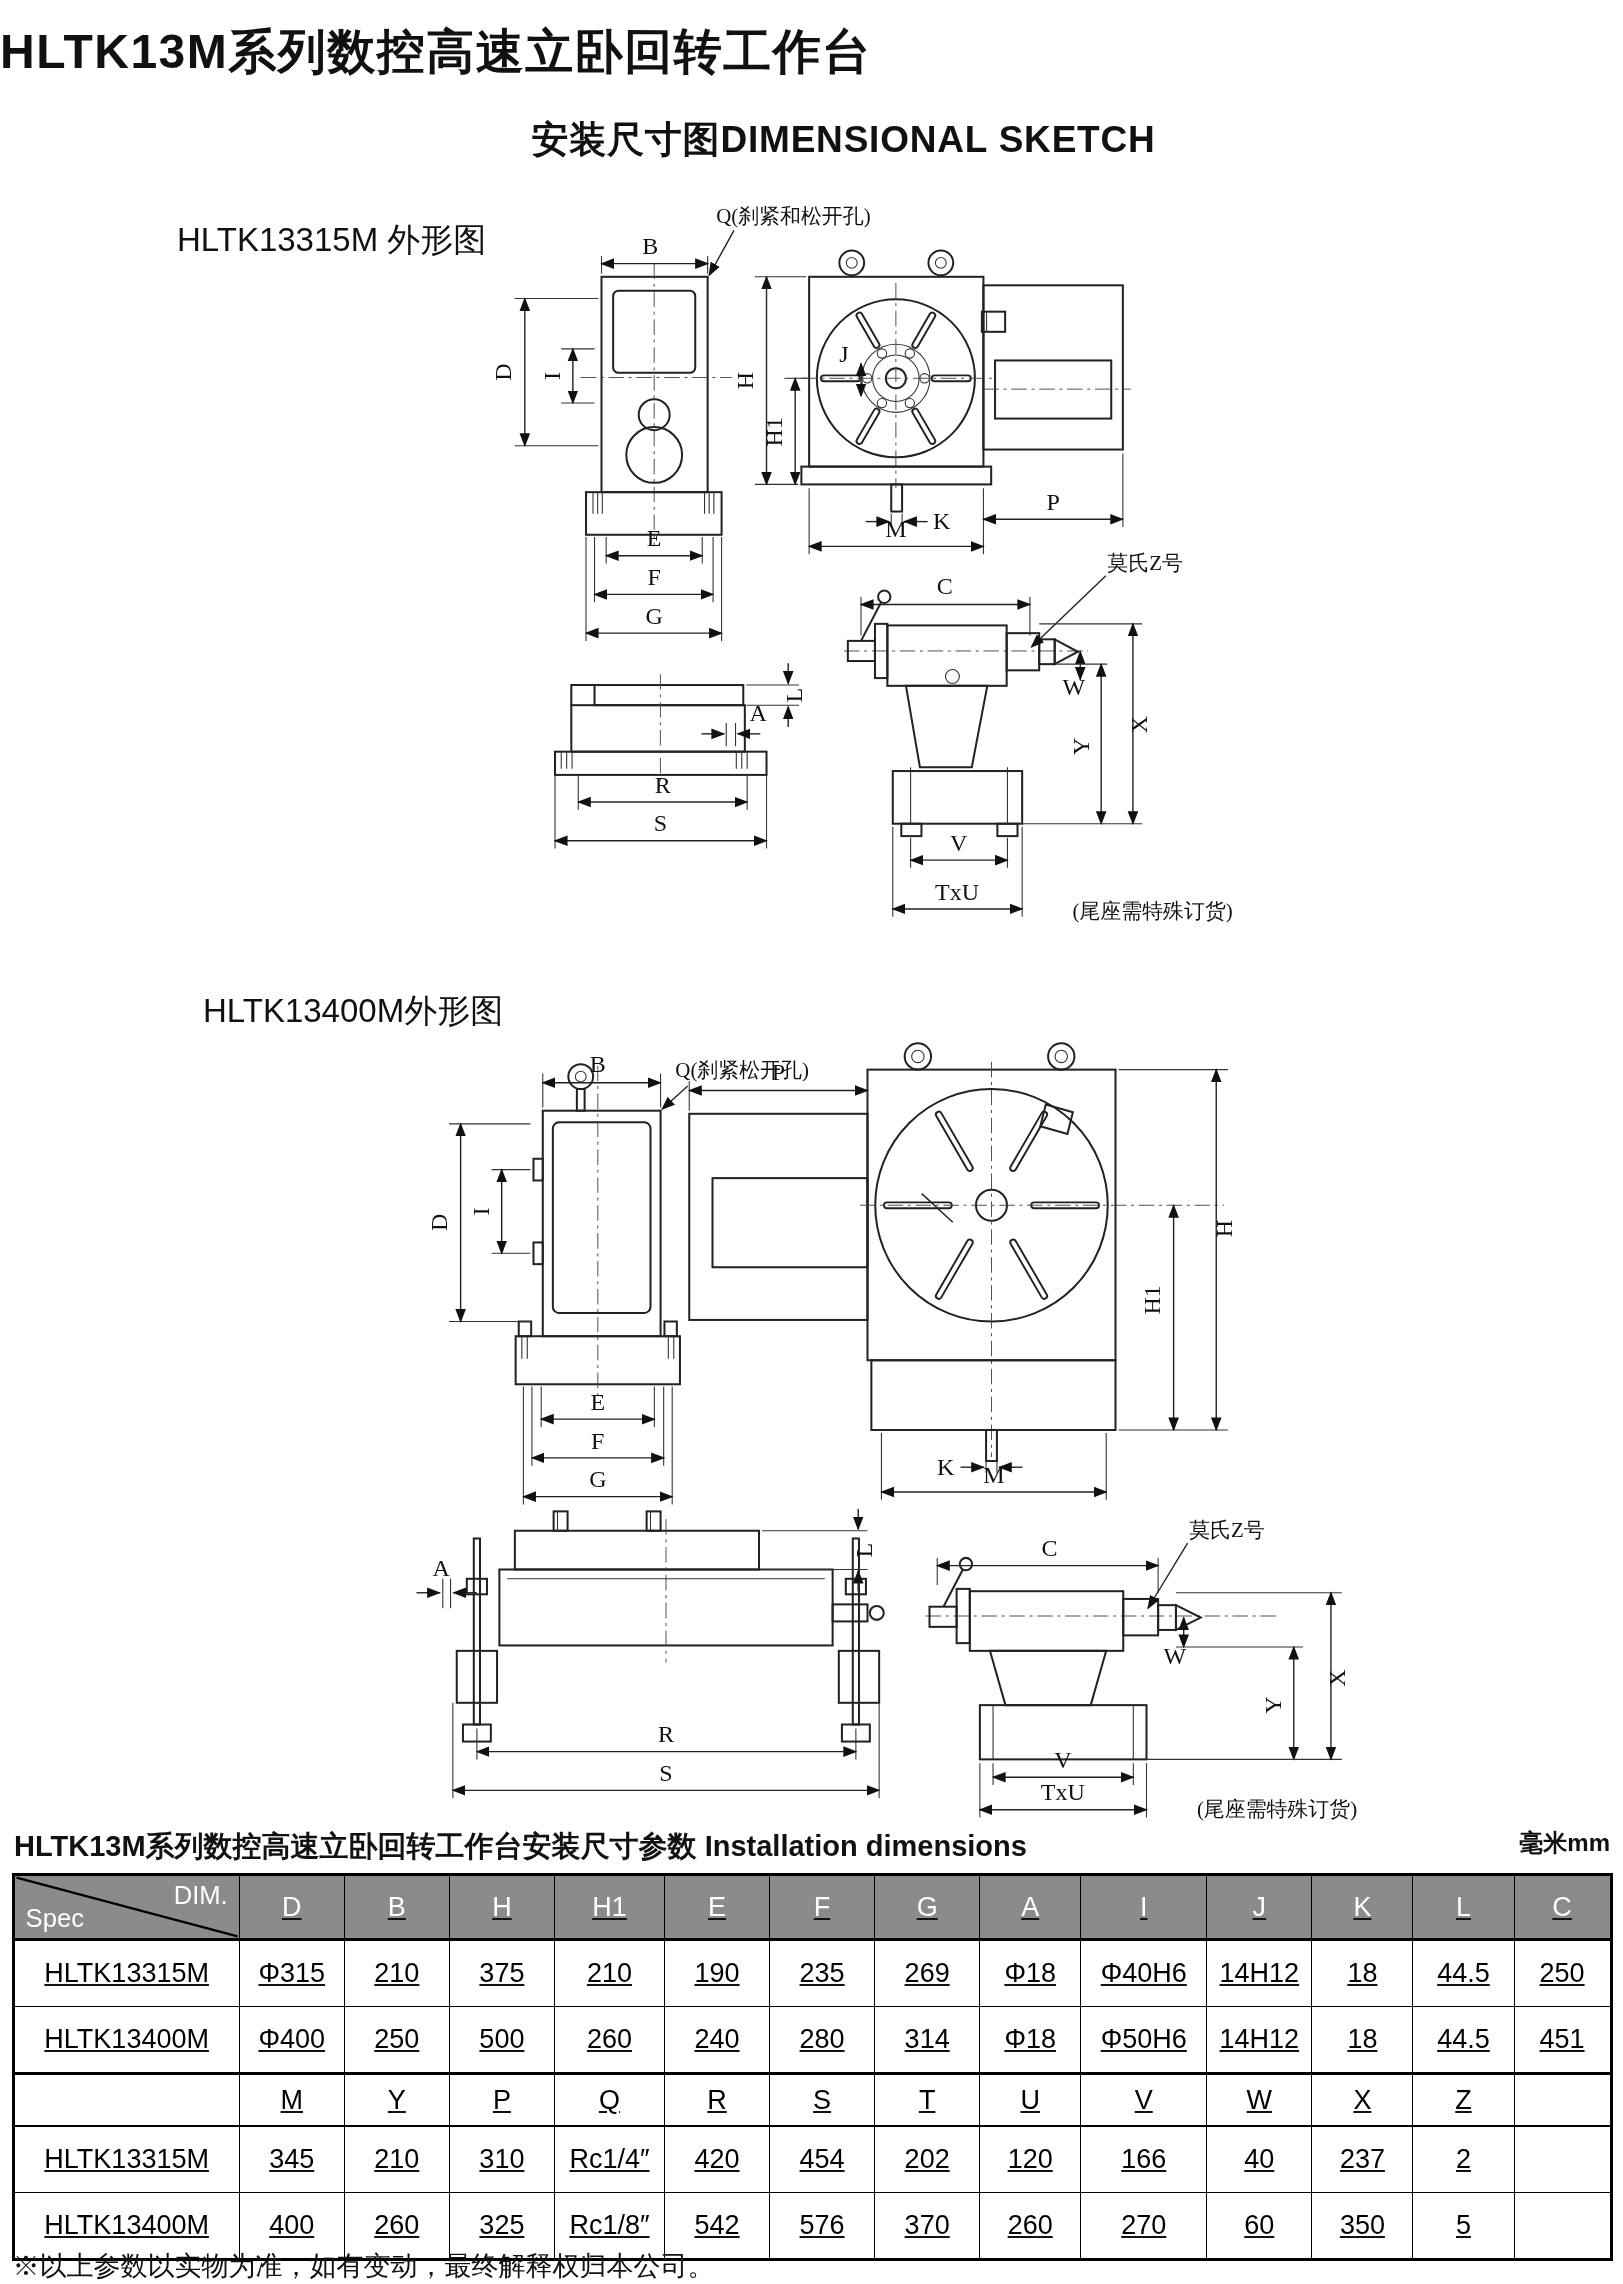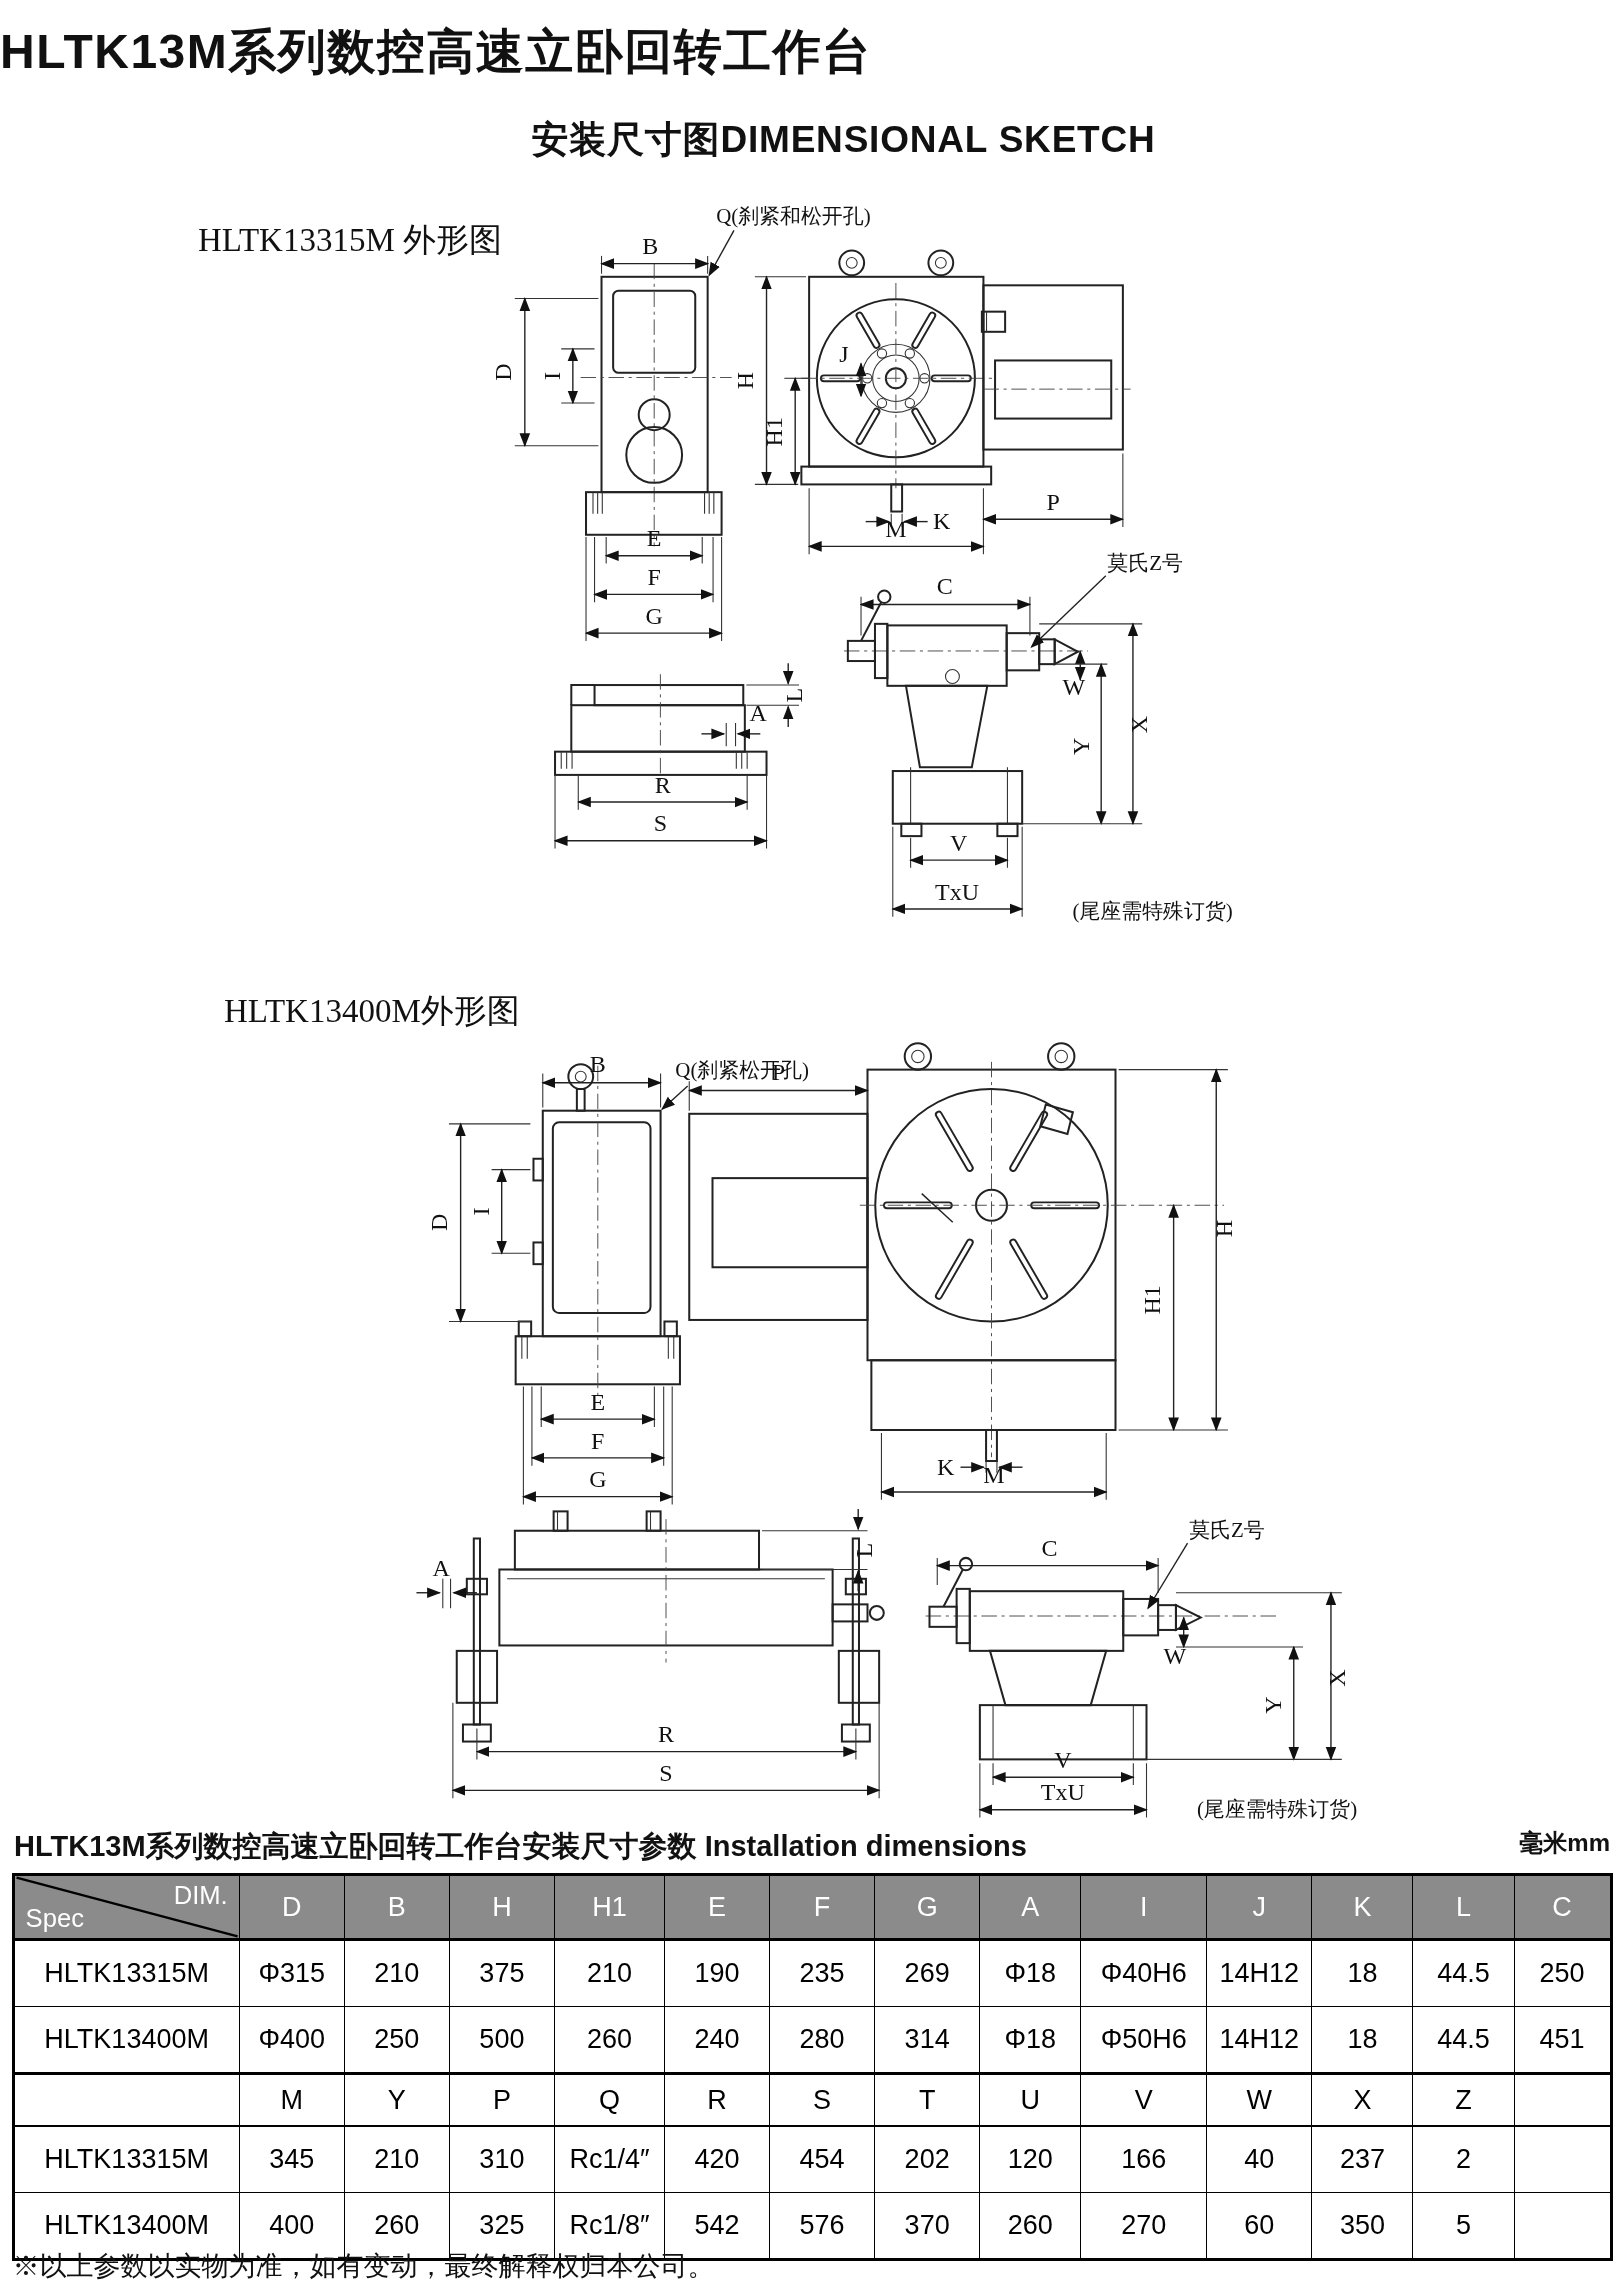--- a/index.html
+++ b/index.html
@@ -1,42 +1,42 @@
 <!DOCTYPE html>
 <html style="font-size:12.4px"><head>
 <meta charset="utf-8">
 <style>
   html,body{margin:0;padding:0;background:#e8e8e8;}
   #page{position:relative;width:1623px;height:2284px;background:#ffffff;overflow:hidden;
         font-family:"Liberation Sans",sans-serif;color:#111;}
   .abs{position:absolute;}
   #doc-title{top:20px;left:0;width:100%;font-size:48px;font-weight:800;letter-spacing:1.5px;}
   #doc-subtitle{top:115px;left:0;width:100%;text-align:center;font-size:37px;font-weight:800;letter-spacing:0.8px;margin-left:32px;}
-  .section-label{font-family:Liberation Serif, serif;font-size:33px;color:#111;margin-left:21px;}
+  .section-label{font-family:Liberation Sans, sans-serif;font-size:33px;color:#111;}
   #sec1-label{top:218px;left:177px;}
   #sec2-label{top:989px;left:203px;}
   
   svg text{font-family:"Liberation Serif",serif;}
   .dtxt{font-size:31px;fill:#111;}
   .ztxt{font-size:27px;fill:#111;}
   .main{stroke:#222;stroke-width:2.6;fill:none;}
   .thin{stroke:#333;stroke-width:1.4;fill:none;}
   .dim{stroke:#222;stroke-width:1.8;fill:none;}
   .cl{stroke:#444;stroke-width:1.2;fill:none;stroke-dasharray:20 6 4 6;}
   .slot{stroke:#222;stroke-width:10;stroke-linecap:round;fill:none;}
   .slotin{stroke:#fff;stroke-width:5;stroke-linecap:round;fill:none;}
   
   #table-title{top:1827px;left:14px;width:1596px;font-size:29px;font-weight:700;}
   #table-unit{position:absolute;right:0;top:0;font-size:24px;font-weight:700;}
   #dim-table{position:absolute;top:1873px;left:11.6px;width:1601px;border-collapse:collapse;table-layout:fixed;
              font-size:27px;text-align:center;}
   #dim-table td{border:1.5px solid #000;padding:0;height:65px;background:#fff;color:#000;}
   #dim-table tr.hdr td{background:#8b8b8b;color:#fff;height:62px;}
   #dim-table tr.mid td{height:50px;}
-  #dim-table{border:3.9px solid #000;}
+  #dim-table{border:3.9px solid #000;text-decoration:underline;}
   #dim-table tr.hdr td{border-bottom:3.1px solid #000;}
   #dim-table tr.mid td{border-top:3.1px solid #000;border-bottom:2.3px solid #000;}
   td.corner{position:relative;}
   .corner-top{position:absolute;top:4.6px;right:11px;font-size:25.6px;}
   .corner-bot{position:absolute;bottom:4.6px;left:11px;font-size:25.6px;}
   .corner svg{position:absolute;top:0;left:0;width:100%;height:100%;}
   #footnote{top:2248px;left:12.4px;font-size:27px;font-weight:400;}
 </style>
 </head>
 <body>

